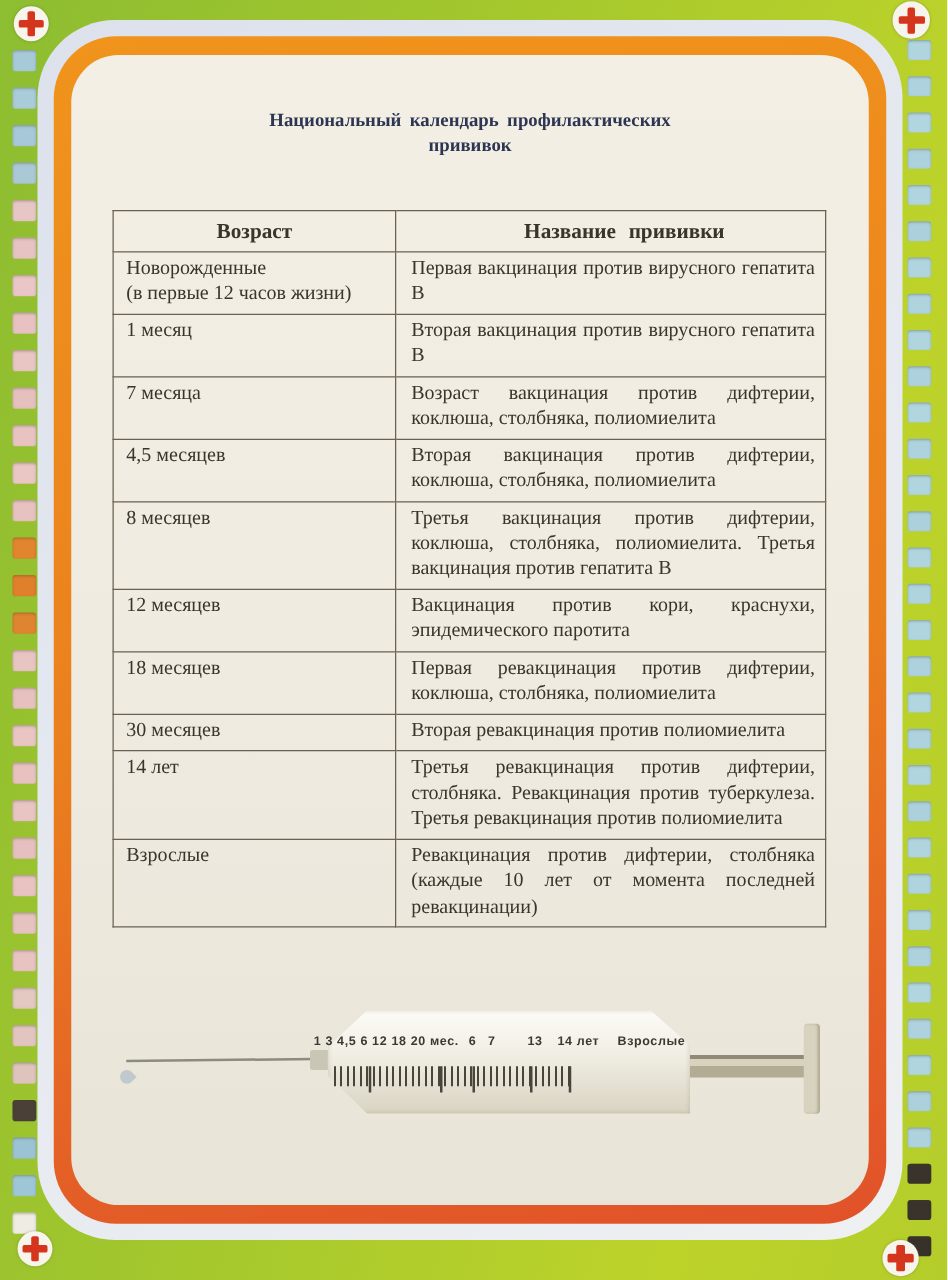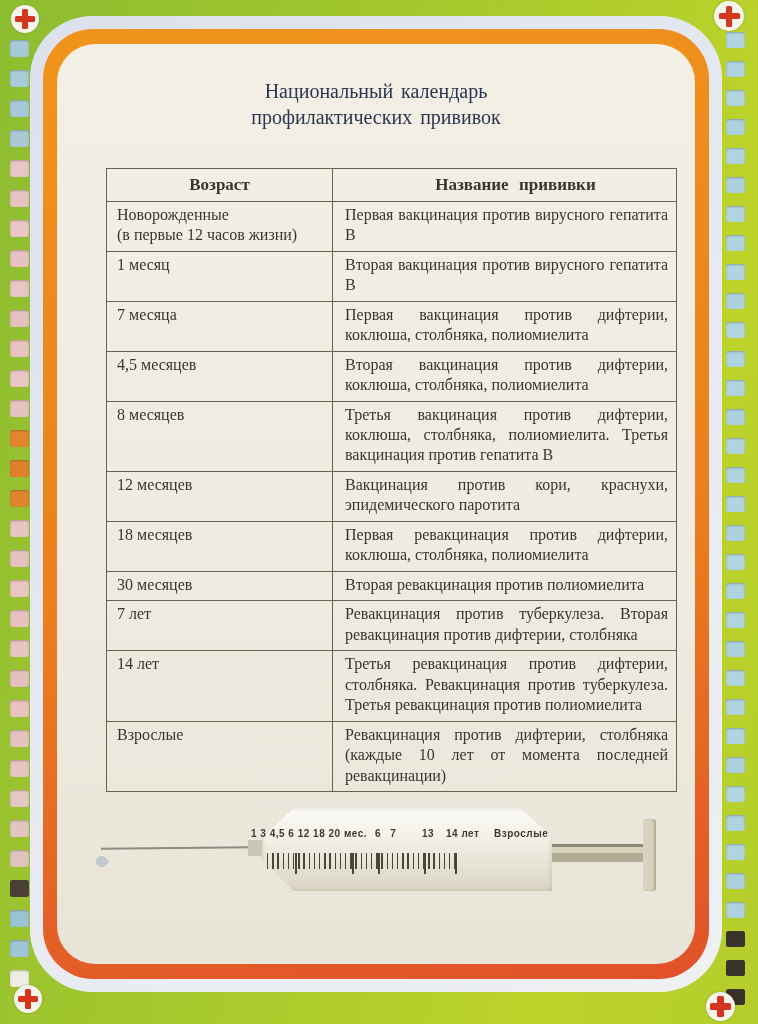--- a/index.html
+++ b/index.html
@@ -17,25 +17,25 @@
   .badge .bv{top:15%;bottom:15%;left:39%;right:39%;}
   
   .frame-outer{position:absolute;left:30px;top:16px;width:692px;height:976px;border-radius:62px;
        background:linear-gradient(140deg,#dce1ec 0%,#e7eaf0 55%,#eef0f1 100%);}
   .frame-orange{position:absolute;left:43px;top:29px;width:666px;height:950px;border-radius:50px;
        background:linear-gradient(170deg,#f0941c 0%,#ea7f1e 55%,#e1512a 100%);}
   .page{position:absolute;left:57px;top:44px;width:638px;height:920px;border-radius:38px;
        background:linear-gradient(180deg,#f3efe4 0%,#efebe0 55%,#e8e4d8 100%);}
   
   .title{position:absolute;top:34px;left:0;width:100%;text-align:center;}
-  .title h1{margin:0 auto;max-width:340px;font-size:20px;line-height:1.3;font-weight:normal;
+  .title h1{margin:10px auto;max-width:340px;font-size:15px;line-height:1.3;font-weight:bold;
        color:#2c3552;word-spacing:3px;}
   
   .vaccine-table{position:absolute;left:33px;top:124px;width:570px;border-collapse:collapse;
-       table-layout:fixed;color:#3a352c;margin-left:16px;}
+       table-layout:fixed;color:#3a352c;}
   .vaccine-table col.c-age{width:226px;}
   .vaccine-table col.c-vac{width:344px;}
   .vaccine-table th,.vaccine-table td{border:1px solid #6a6152;font-size:16px;line-height:1.28;
        vertical-align:top;padding:3px 8px 5px 10px;}
   .vaccine-table th{font-weight:bold;text-align:center;padding:5px 4px;font-size:17px;}
   .vaccine-table th.h-vac{word-spacing:6px;padding-left:26px;}
   td.age-cell{white-space:pre-line;}
   td.vac-cell{text-align:justify;padding-left:12px;}
   
   .syringe{position:absolute;left:28px;top:752px;width:595px;height:112px;}
@@ -181,45 +181,41 @@
             <td class="age-cell">Новорожденные
 (в первые 12 часов жизни)</td>
             <td class="vac-cell">Первая вакцинация против вирусного гепатита В</td>
           </tr>
         <tr>
             <td class="age-cell">1 месяц</td>
             <td class="vac-cell">Вторая вакцинация против вирусного гепатита В</td>
           </tr>
         <tr>
             <td class="age-cell">7 месяца</td>
-            <td class="vac-cell">Первая вакцинация против дифтерии, коклюша, столбняка, полиомиелита</td>
+            <td class="vac-cell">Возраст вакцинация против дифтерии, коклюша, столбняка, полиомиелита</td>
           </tr>
         <tr>
             <td class="age-cell">4,5 месяцев</td>
             <td class="vac-cell">Вторая вакцинация против дифтерии, коклюша, столбняка, полиомиелита</td>
           </tr>
         <tr>
             <td class="age-cell">8 месяцев</td>
             <td class="vac-cell">Третья вакцинация против дифтерии, коклюша, столбняка, полиомиелита. Третья вакцинация против гепатита В</td>
           </tr>
         <tr>
             <td class="age-cell">12 месяцев</td>
             <td class="vac-cell">Вакцинация против кори, краснухи, эпидемического паротита</td>
           </tr>
         <tr>
             <td class="age-cell">18 месяцев</td>
             <td class="vac-cell">Первая ревакцинация против дифтерии, коклюша, столбняка, полиомиелита</td>
           </tr>
         <tr>
             <td class="age-cell">30 месяцев</td>
             <td class="vac-cell">Вторая ревакцинация против полиомиелита</td>
-          </tr>
-        <tr>
-            <td class="age-cell">7 лет</td>
-            <td class="vac-cell">Ревакцинация против туберкулеза. Вторая ревакцинация против дифтерии, столбняка</td>
           </tr>
         <tr>
             <td class="age-cell">14 лет</td>
             <td class="vac-cell">Третья ревакцинация против дифтерии, столбняка. Ревакцинация против туберкулеза. Третья ревакцинация против полиомиелита</td>
           </tr>
         <tr>
             <td class="age-cell">Взрослые</td>
             <td class="vac-cell">Ревакцинация против дифтерии, столбняка (каждые 10 лет от момента последней ревакцинации)</td>
           </tr>
       </tbody>

